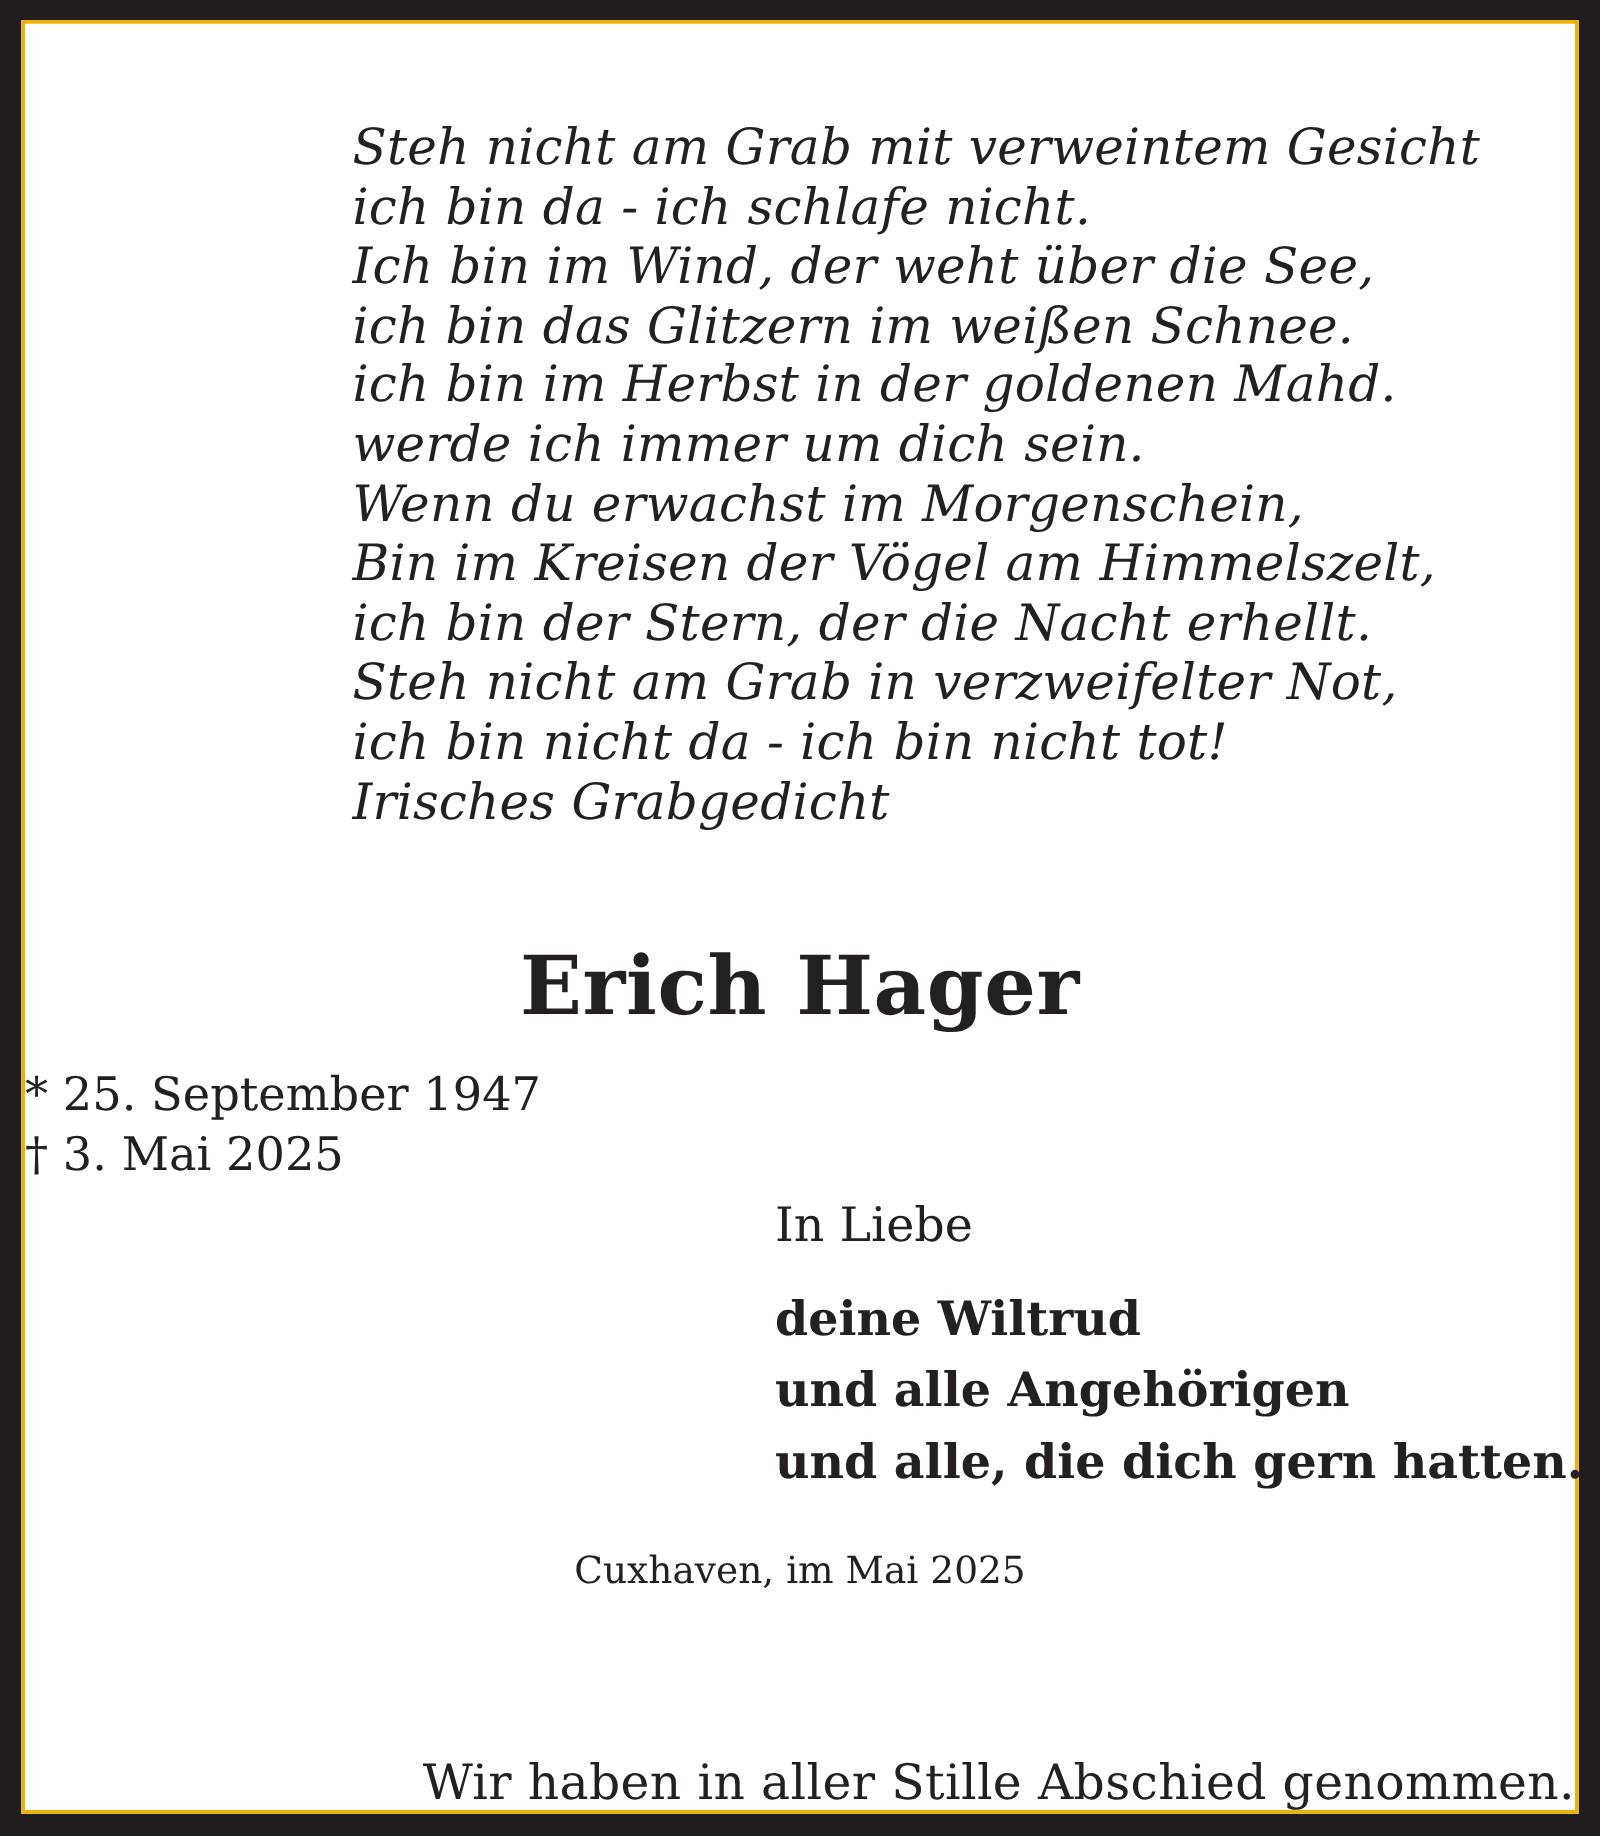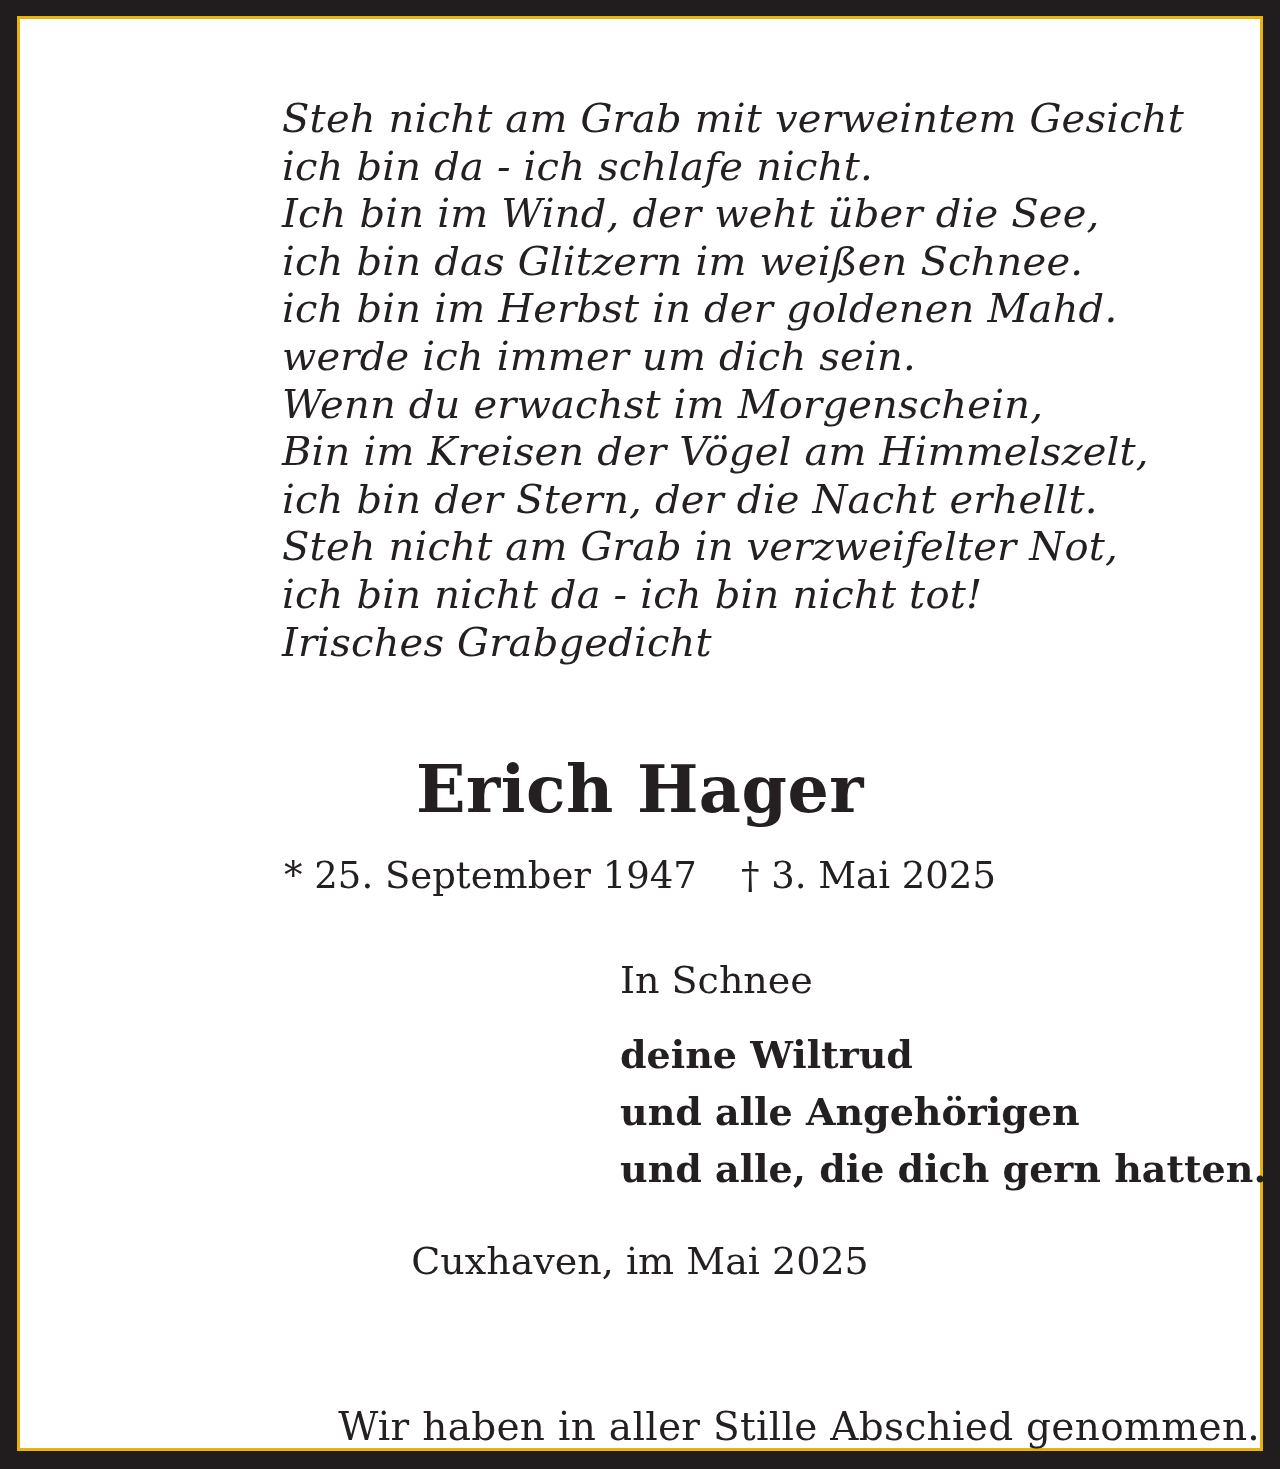--- a/index.html
+++ b/index.html
@@ -59,20 +59,21 @@
     position: absolute;
     left: 0;
     top: 833px;
     width: 100%;
     display: flex;
     justify-content: center;
     column-gap: 44px;
     font-size: 37px;
     line-height: 1.3;
     white-space: nowrap;
+    flex-direction: column;
   }
   .closing-block {
     position: absolute;
     left: 600px;
     top: 938px;
   }
   .salutation {
     font-size: 38px;
     line-height: 1.25;
     white-space: nowrap;
@@ -83,21 +84,21 @@
     font-weight: bold;
     line-height: 57px;
     white-space: nowrap;
   }
   .place-date {
     position: absolute;
     left: 0;
     top: 1220px;
     width: 100%;
     text-align: center;
-    font-size: 38px;
+    font-size: 30px;
     white-space: nowrap;
   }
   .farewell {
     position: absolute;
     left: 0;
     top: 1385px;
     width: 100%;
     text-align: right;
     font-size: 39px;
     letter-spacing: 0.3px;
@@ -126,21 +127,21 @@
     </div>
 
     <div class="deceased-name">Erich Hager</div>
 
     <div class="dates-row">
       <span>* 25. September 1947</span>
       <span>† 3. Mai 2025</span>
     </div>
 
     <div class="closing-block">
-      <div class="salutation">In Schnee</div>
+      <div class="salutation">In Liebe</div>
       <div class="mourners">
         <div>deine Wiltrud</div>
         <div>und alle Angehörigen</div>
         <div>und alle, die dich gern hatten.</div>
       </div>
     </div>
 
     <div class="place-date">Cuxhaven, im Mai 2025</div>
 
     <div class="farewell">Wir haben in aller Stille Abschied genommen.</div>

